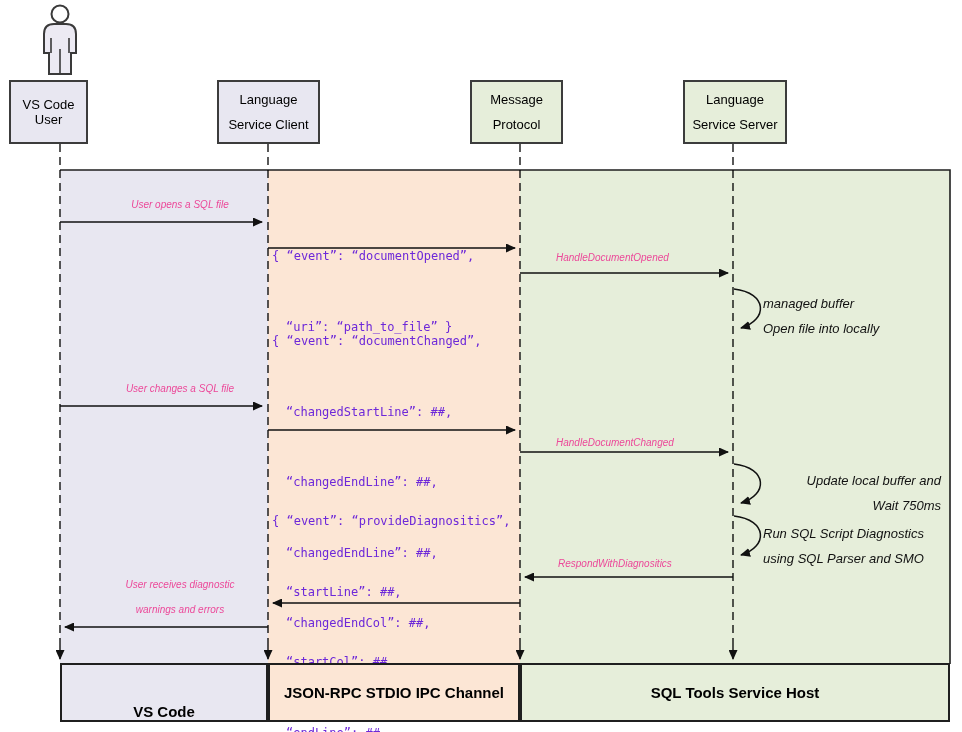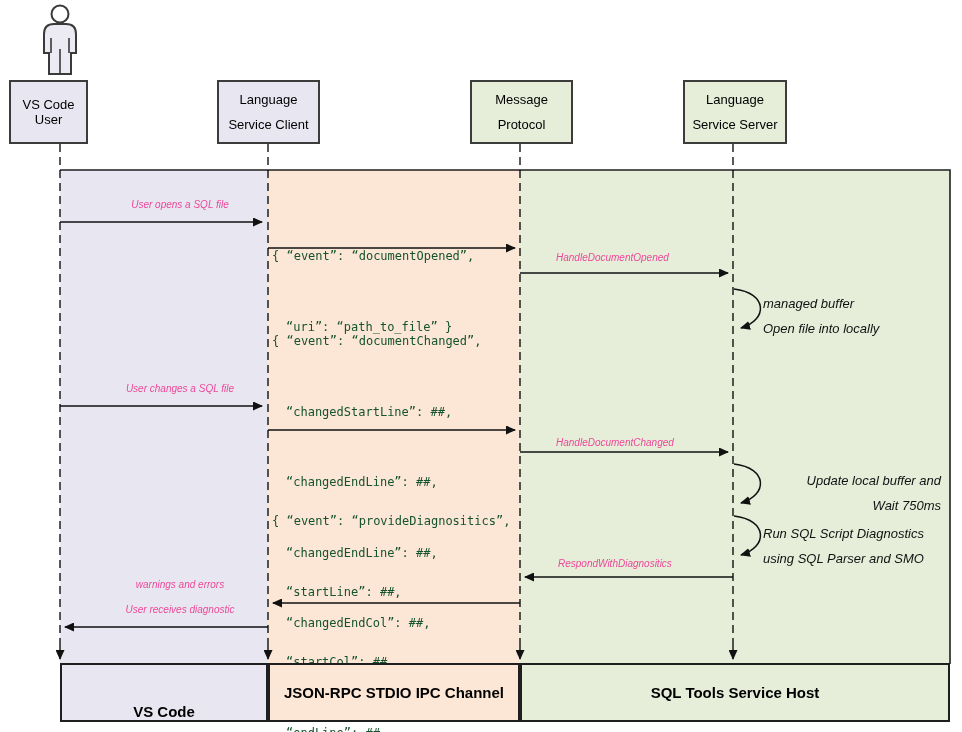--- a/index.html
+++ b/index.html
@@ -11,21 +11,21 @@
   .lane-user { left:60px;  width:208px; background:var(--lane_user); }
   .lane-ipc  { left:268px; width:252px; background:var(--lane_ipc); }
   .lane-host { left:520px; width:430px; background:var(--lane_host); }
 
   
   .hbox { position:absolute; top:80px; height:64px; border:2px solid var(--box_border);
           display:flex; flex-direction:column; align-items:center; justify-content:center;
           gap:10px; font-size:13px; color:#000; text-align:center; z-index:3; }
   .hbox-user     { left:9px;   width:79px; background:var(--lane_user); }
   .hbox-client   { left:217px; width:103px; background:var(--lane_user); }
-  .hbox-protocol { left:470px; width:103px; background:var(--lane_host); }
+  .hbox-protocol { left:470px; width:93px; background:var(--lane_host); }
   .hbox-server   { left:683px; width:104px; background:var(--lane_host); }
 
   
   .fbox { position:absolute; top:663px; height:59px; border:2px solid var(--line);
           display:flex; align-items:center; justify-content:center;
           font-size:15px; font-weight:bold; color:#000; z-index:3; }
   .fbox-vscode { left:60px;  width:208px; background:var(--lane_user);align-items:flex-end; }
   .fbox-ipc    { left:268px; width:252px; background:var(--lane_ipc); }
   .fbox-host   { left:520px; width:430px; background:var(--lane_host); }
 
@@ -42,21 +42,21 @@
   
   .anno { position:absolute; left:763px; font-style:italic; font-size:13px;
           color:#111; line-height:25px; z-index:2; white-space:nowrap; }
   .anno-open   { top:291px; }
   .anno-update { top:468px; width:178px; text-align:right; }
   .anno-run    { top:521px; }
 
   
   .payload { position:absolute; left:272px; width:246px;
              font-family:"DejaVu Sans Mono", monospace; font-size:12px;
-             line-height:23.5px; color:#14532d; white-space:pre; z-index:2; }
+             line-height:23.5px; color:#6d28d9; white-space:pre; z-index:2; }
   .payload .cont { padding-left:14px; }
   .pl-opened  { top:198px; }
   .pl-changed { top:283px; }
   .pl-diag    { top:463px; }
 
   svg.overlay { position:absolute; left:0; top:0; z-index:1; }
 </style>
 </head>
 <body>
 
@@ -121,22 +121,22 @@
     <span>Language</span>
     <span>Service Server</span>
   </div>
 
   <div class="mlabel center208 lbl-open">User opens a SQL file</div>
   <div class="mlabel center208 lbl-change">User changes a SQL file</div>
   <div class="mlabel lbl-handle-opened">HandleDocumentOpened</div>
   <div class="mlabel lbl-handle-changed">HandleDocumentChanged</div>
   <div class="mlabel lbl-respond">RespondWithDiagnositics</div>
   <div class="mlabel center208 lbl-receive">
+    <div>User receives diagnostic</div>
     <div>warnings and errors</div>
-    <div>User receives diagnostic</div>
   </div>
 
   <div class="anno anno-open">
     <div>managed buffer</div>
     <div>Open file into locally</div>
   </div>
   <div class="anno anno-update">
     <div>Update local buffer and</div>
     <div>Wait 750ms</div>
   </div>

